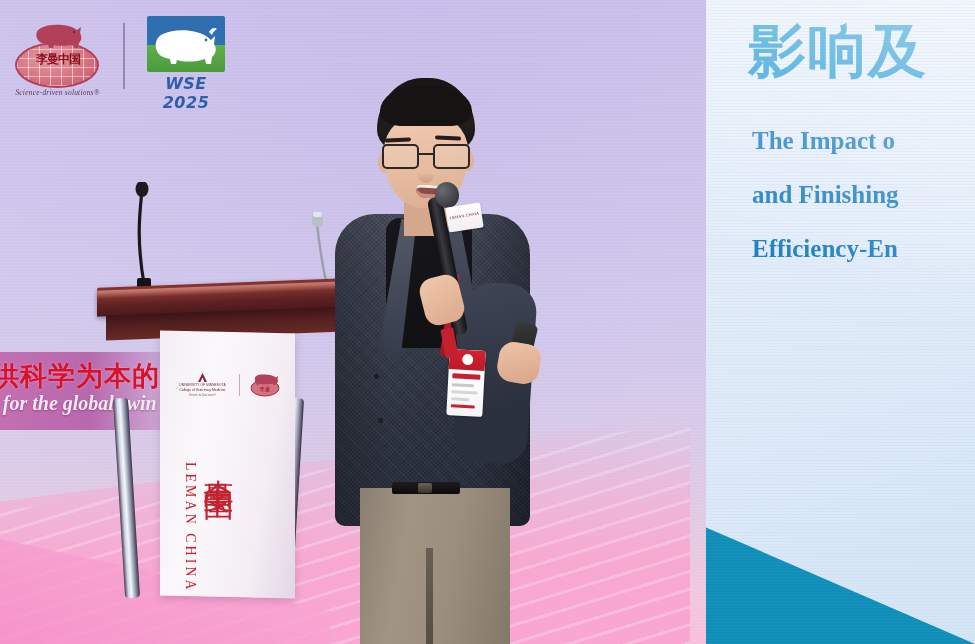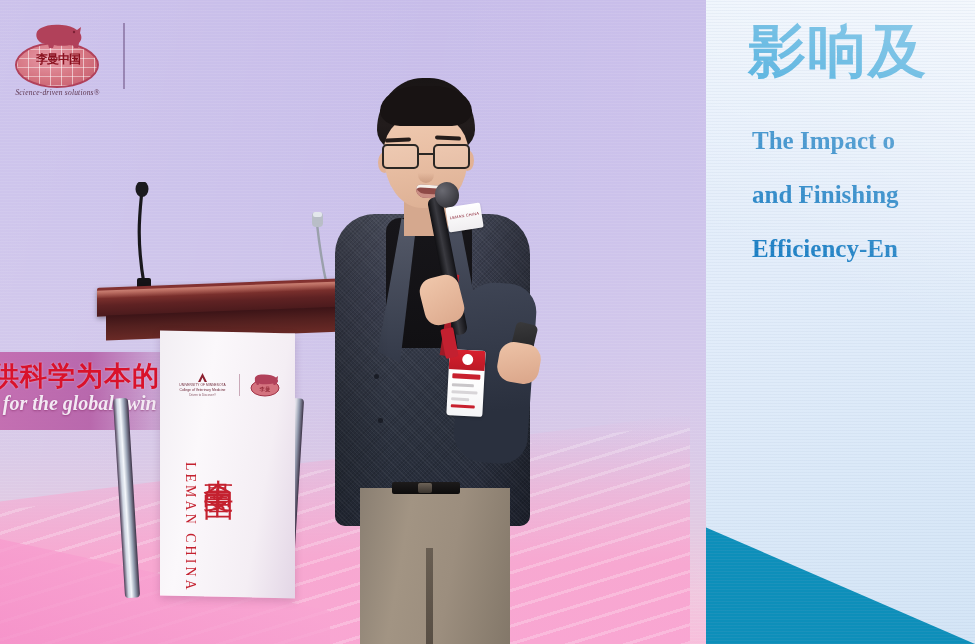--- a/index.html
+++ b/index.html
@@ -387,20 +387,30 @@
       <svg class="pig-red" viewBox="0 0 52 28">
         <path d="M6 20 C3 16 4 10 9 8 C14 5 22 4 30 5 C36 5.6 41 7 45 10 L49 7 L48 13 C50 16 50 20 47 23 L46 28 L42 28 L41 24 C36 26 28 26.5 22 25 L21 28 L17 28 L16 24 C12 24 8 23 6 20 Z" fill="#b1415a"></path>
         <circle cx="42" cy="12" r="1.2" fill="#7d2236"></circle>
       </svg>
       <div class="leman-cn">李曼中国</div>
       <div class="leman-tag">Science-driven solutions®</div>
     </div>
 
     <div class="logo-sep"></div>
 
+    <div class="logo-wse">
+      <div class="wse-box">
+        <svg class="wse-pig" viewBox="0 0 66 44">
+          <path d="M4 28 C1 22 3 14 10 11 C18 7 32 6 43 9 C49 10.5 54 13 58 17 L62 13 L61 21 C64 25 63 31 59 34 L58 41 L53 41 L52 36 C44 39 32 39.5 24 37 L23 41 L18 41 L17 36 C11 35 6 33 4 28 Z" fill="#ffffff"></path>
+          <path d="M56 9 C58 5 62 4 64 6 C62 7 60 9 59 12 Z" fill="#ffffff"></path>
+          <circle cx="53" cy="17" r="1.4" fill="#2f6fb0"></circle>
+        </svg>
+      </div>
+      <div class="wse-text">WSE 2025</div>
+    </div>
 
   </div>
 
   <div class="screen">
     <div class="screen-teal"></div>
     <div class="scr-title-cn">影响及</div>
     <div class="scr-lines">
       <div class="scr-line">The Impact o</div>
       <div class="scr-line">and Finishing</div>
       <div class="scr-line">Efficiency-En</div>

